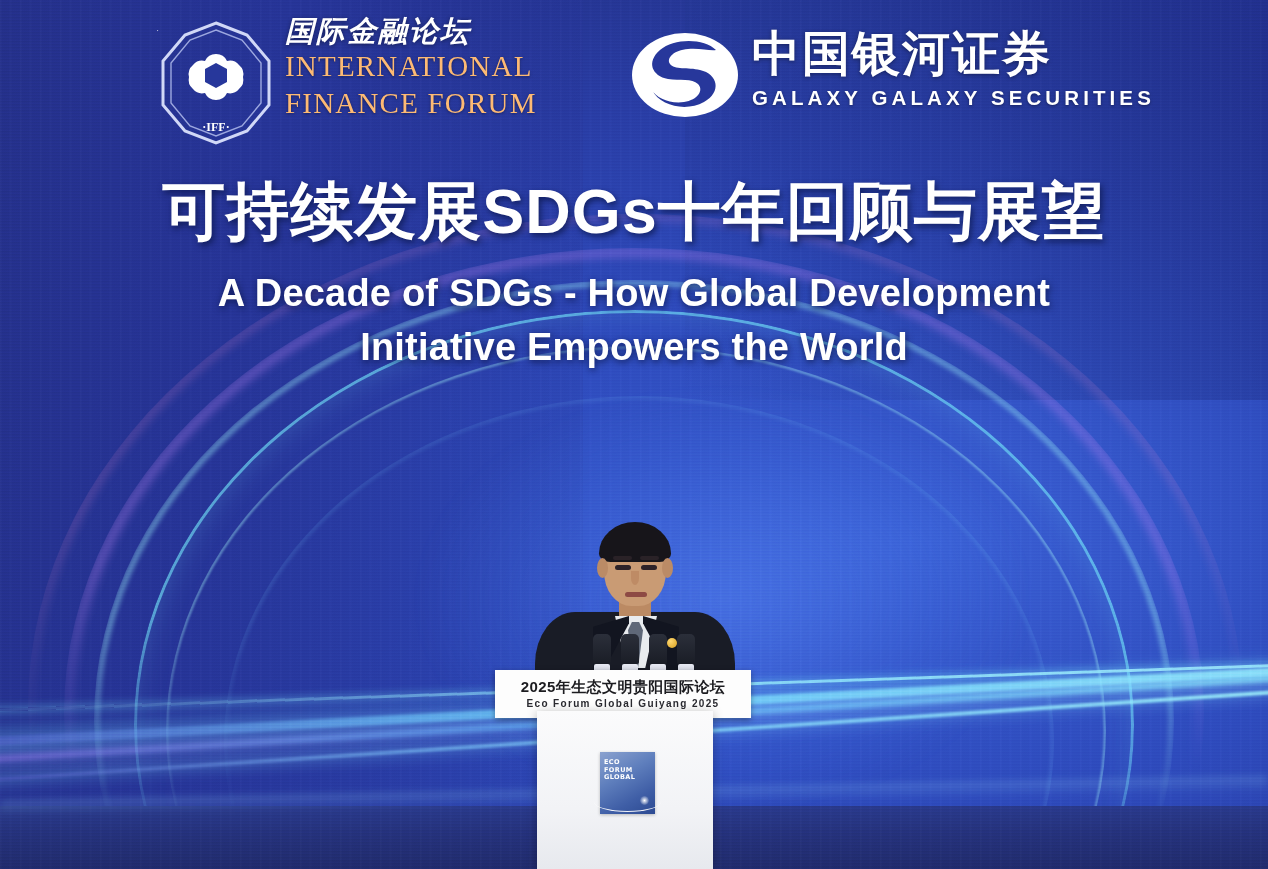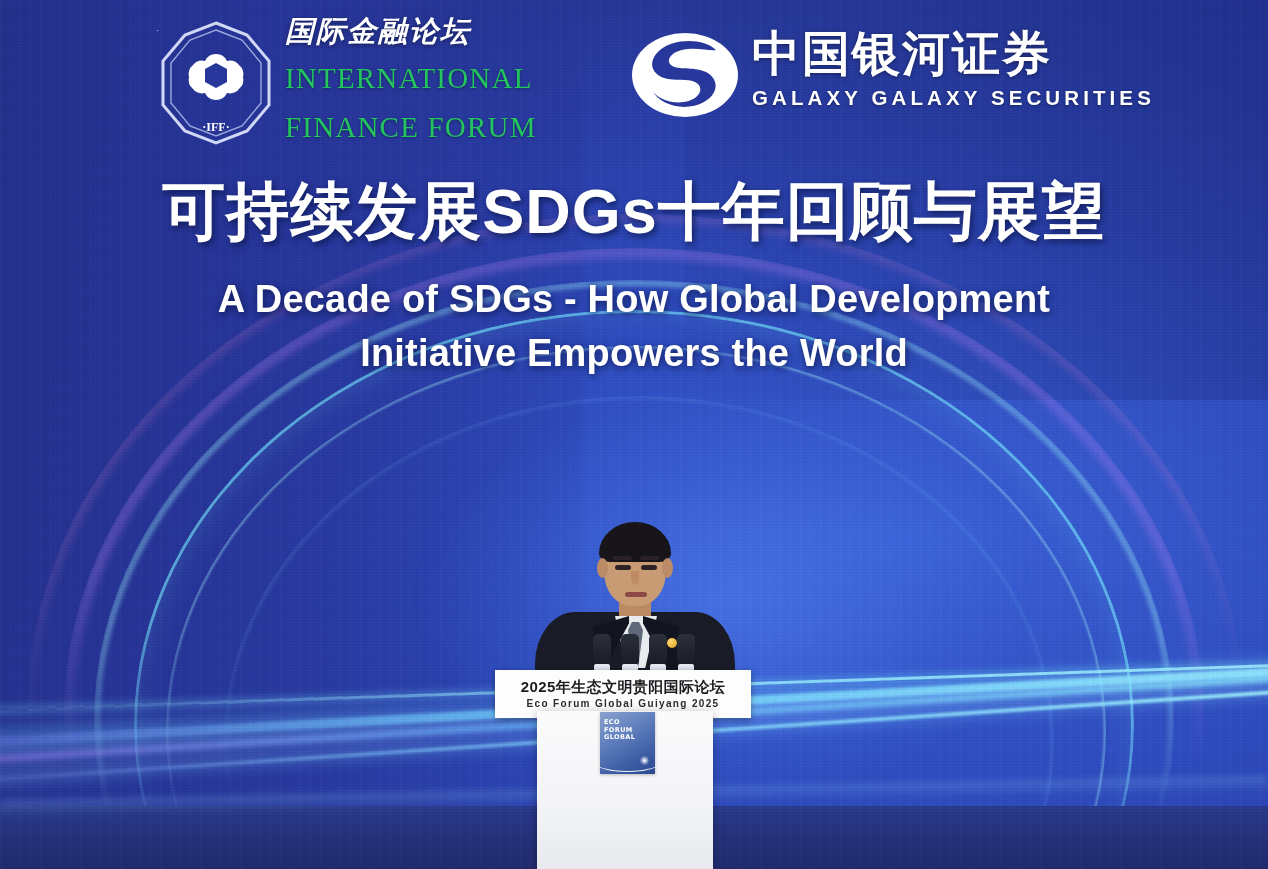--- a/index.html
+++ b/index.html
@@ -83,39 +83,39 @@
     transform:rotate(-1.1deg);transform-origin:left center;filter:blur(3px);}
 
   
   .logo-row{position:absolute;left:0;top:0;width:100%;height:160px;}
   .iff-logo{position:absolute;left:157px;top:18px;width:118px;height:130px;}
   .iff-seal{position:absolute;left:0;top:0;width:118px;height:130px;}
   .iff-words{position:absolute;left:285px;top:16px;width:300px;text-align:left;}
   .iff-cn{color:#fff;font-family:"Liberation Serif","DejaVu Serif",serif;
     font-size:29px;font-weight:700;letter-spacing:2px;font-style:italic;
     line-height:1.05;text-shadow:0 1px 4px rgba(0,0,0,.45);white-space:nowrap;}
-  .iff-en{color:#22c55e;font-family:"Liberation Serif","DejaVu Serif",serif;
-    font-size:29px;letter-spacing:1.2px;line-height:1.12;margin-top:16px;
+  .iff-en{color:#fdba74;font-family:"Liberation Serif","DejaVu Serif",serif;
+    font-size:29px;letter-spacing:1.2px;line-height:1.12;margin-top:4px;
     text-shadow:0 1px 3px rgba(0,0,0,.4);}
 
   .galaxy-logo{position:absolute;left:630px;top:32px;width:110px;height:86px;}
   .galaxy-words{position:absolute;left:752px;top:30px;}
   .gx-cn{color:#fff;font-size:48px;font-weight:700;letter-spacing:2px;
     line-height:1;white-space:nowrap;text-shadow:0 1px 4px rgba(0,0,0,.4);}
   .gx-en{color:#fff;font-size:20.5px;font-weight:700;letter-spacing:4.1px;
     margin-top:8px;white-space:nowrap;text-shadow:0 1px 3px rgba(0,0,0,.4);}
 
   
   .titles{position:absolute;left:0;top:180px;width:100%;text-align:center;}
   .t-cn1{color:#fff;font-size:63px;font-weight:700;letter-spacing:1px;
     line-height:1.0;text-shadow:2px 3px 6px rgba(10,20,70,.75);}
   .t-cn2{color:#fff;font-size:56px;font-weight:700;letter-spacing:3px;
     line-height:1.0;margin-top:22px;text-shadow:2px 3px 6px rgba(10,20,70,.75);}
   .t-en{color:#fff;font-size:38px;font-weight:700;line-height:1.42;
-    margin-top:30px;letter-spacing:.2px;text-shadow:1px 2px 7px rgba(10,20,70,.8);}
+    margin-top:24px;letter-spacing:.2px;text-shadow:1px 2px 7px rgba(10,20,70,.8);}
 
   
   .speaker{position:absolute;left:527px;top:518px;width:214px;height:170px;}
   .sp-head{position:absolute;left:77px;top:12px;width:62px;height:76px;
     border-radius:48% 48% 44% 44%/55% 55% 45% 45%;background:#c99b74;}
   .sp-hair{position:absolute;left:72px;top:4px;width:72px;height:40px;
     border-radius:50% 50% 16% 16%/78% 78% 22% 22%;background:#17151a;}
   .sp-ear-l{position:absolute;left:70px;top:40px;width:11px;height:20px;border-radius:50%;background:#bb8b66;}
   .sp-ear-r{position:absolute;left:135px;top:40px;width:11px;height:20px;border-radius:50%;background:#bb8b66;}
   .sp-brow-l{position:absolute;left:86px;top:38px;width:19px;height:4px;border-radius:3px;background:#2a2227;}
@@ -147,21 +147,21 @@
 
   .podium-sign{position:absolute;left:495px;top:670px;width:256px;height:48px;
     background:#fdfdfd;box-shadow:0 2px 6px rgba(0,0,0,.35);
     display:flex;flex-direction:column;align-items:center;justify-content:center;}
   .ps-cn{color:#1c1c20;font-size:15px;font-weight:700;letter-spacing:.4px;line-height:1.1;}
   .ps-en{color:#2a2a30;font-size:10px;font-weight:700;letter-spacing:1.35px;
     font-family:Liberation Sans, sans-serif;margin-top:3px;line-height:1;}
   .podium-body{position:absolute;left:537px;top:711px;width:176px;height:158px;
     background:linear-gradient(180deg,#fbfbfc 0%,#f2f3f6 62%,#e7e9ee 100%);
     box-shadow:0 2px 10px rgba(0,0,0,.3);}
-  .efg-logo{position:absolute;left:600px;top:712px;width:55px;height:62px;
+  .efg-logo{position:absolute;left:600px;top:752px;width:55px;height:62px;
     background:linear-gradient(150deg,#8ba2cf 0%,#5f7fbd 38%,#3f5ea6 72%,#2c4a92 100%);
     box-shadow:0 1px 3px rgba(0,0,0,.25);}
   .efg-text{position:absolute;left:4px;top:7px;color:#fff;font-size:6.5px;font-weight:700;
     line-height:1.18;letter-spacing:.4px;font-family:"DejaVu Sans","Liberation Sans",sans-serif;}
   .efg-dot{position:absolute;right:6px;bottom:9px;width:9px;height:9px;border-radius:50%;
     background:radial-gradient(circle,#ffffff,rgba(255,255,255,.1) 70%);}
   .efg-swoosh{position:absolute;left:-6px;bottom:2px;width:67px;height:10px;
     border-bottom:1.5px solid rgba(255,255,255,.92);border-radius:0 0 50% 50%/0 0 100% 100%;}
 </style>
 </head>

